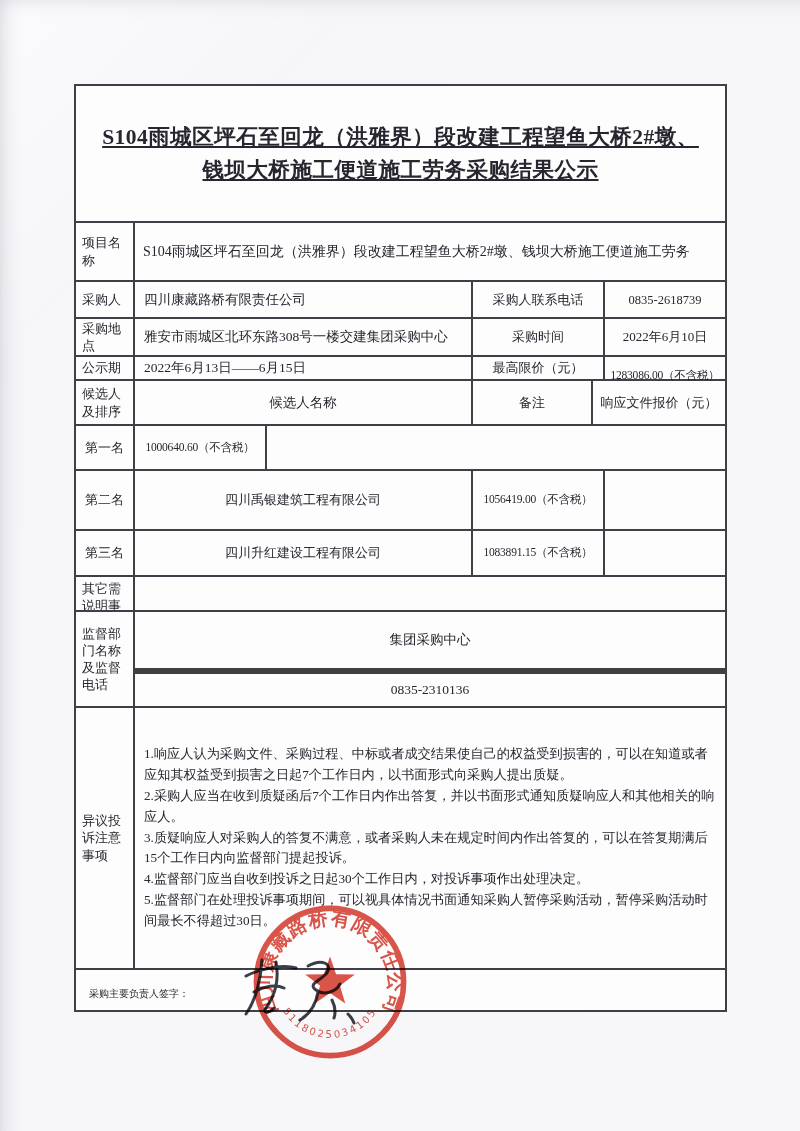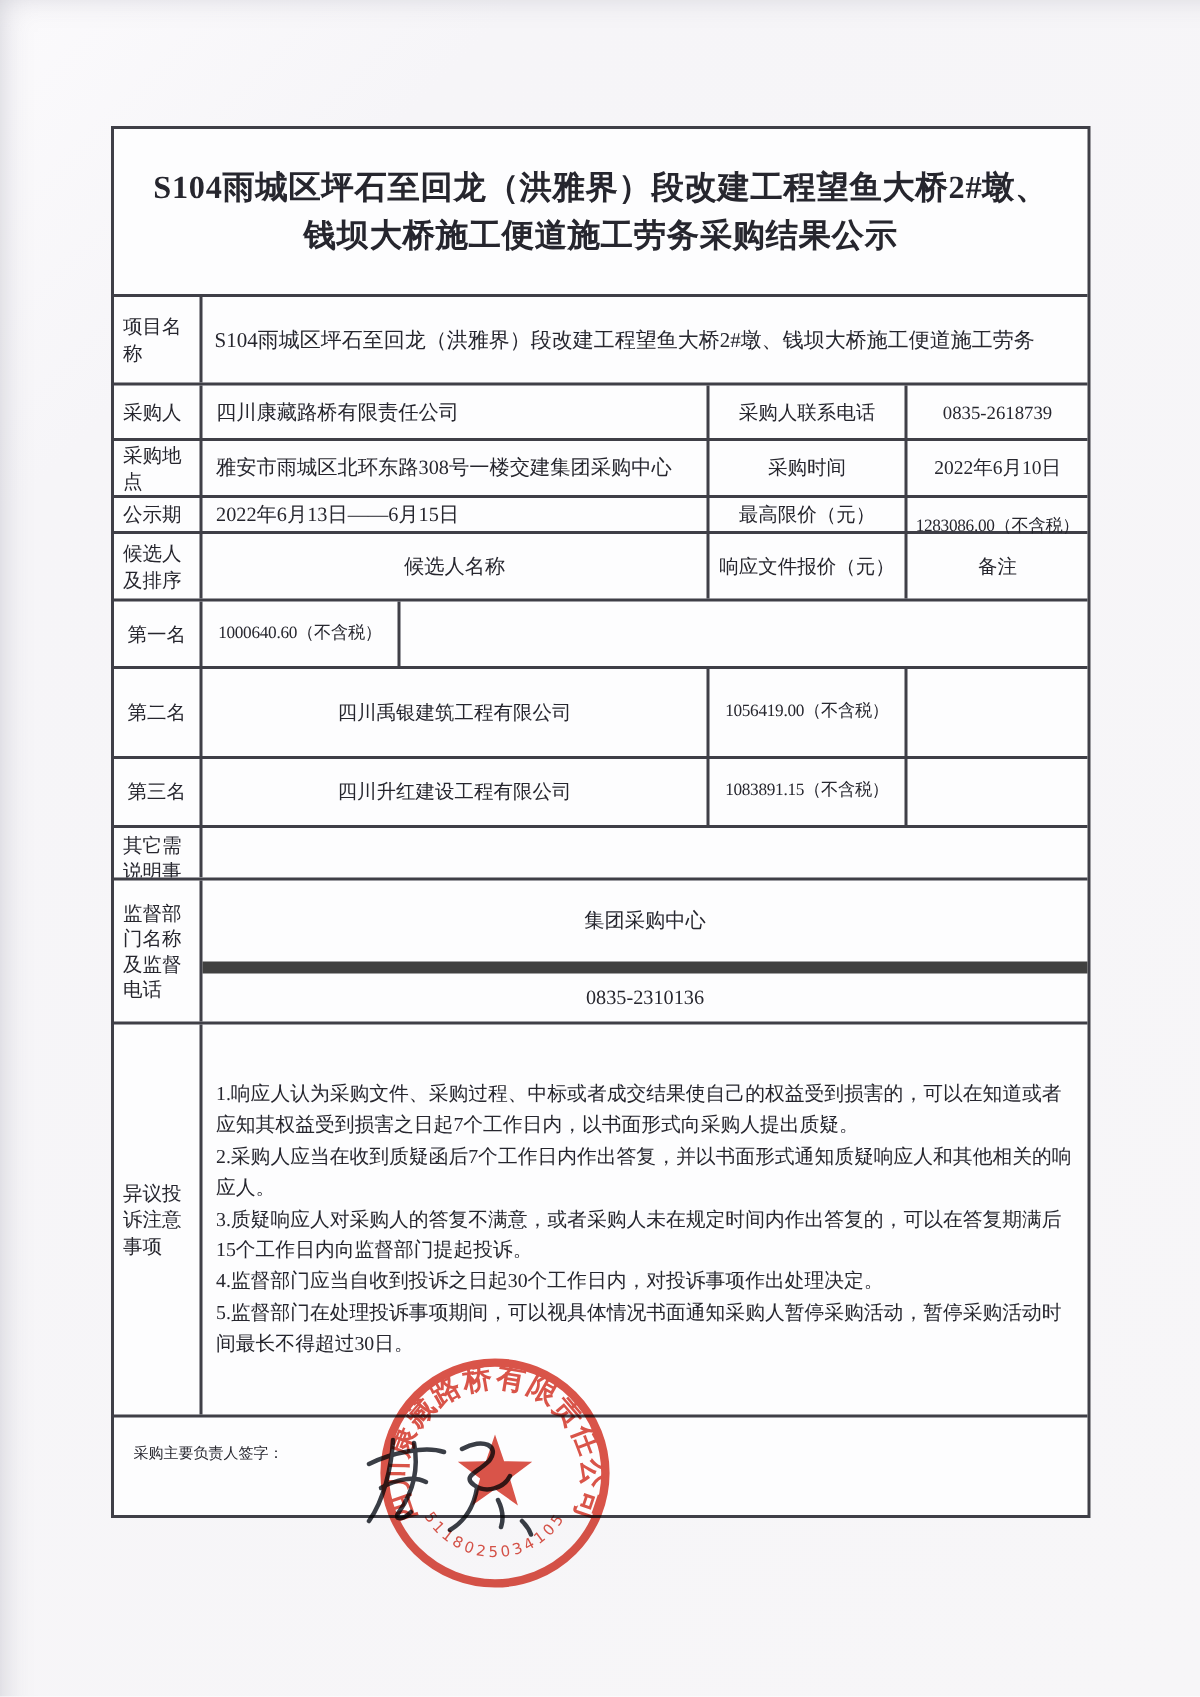--- a/index.html
+++ b/index.html
@@ -20,21 +20,21 @@
   }
   .row{display:flex;box-sizing:border-box;border-bottom:2px solid #3f3f47;}
   .row:last-child{border-bottom:none;}
   .cell{box-sizing:border-box;display:flex;align-items:center;border-right:2px solid #3f3f47;}
   .cell:last-child{border-right:none;}
   .c1{width:59px;padding:2px 6px;font-size:13px;line-height:1.32;}
   .c2{width:338px;padding:2px 9px;font-size:13.5px;}
   .c3{width:132px;padding:2px 6px;font-size:13px;justify-content:center;text-align:center;line-height:1.35;}
   .c4{flex:1;padding:18px 4px;font-size:12.5px;justify-content:center;text-align:center;}
   .center{justify-content:center;text-align:center;}
-  .title-row{height:112px;align-items:center;justify-content:center;}
+  .title-row{height:137px;align-items:center;justify-content:center;text-decoration:underline;}
   .title{
     width:100%;text-align:center;font-size:21.5px;font-weight:bold;
     line-height:1.5;padding:0 18px;box-sizing:border-box;letter-spacing:.5px;
   }
   .r-project{height:59px;}
   .r-project .pv{font-size:14px;}
   .r-purchaser{height:37px;}
   .r-location{height:38px;}
   .r-publicity{height:24px;font-family:Liberation Serif, serif;}
   .r-candhead{height:45px;}
@@ -42,21 +42,21 @@
   .r-cand2{height:60px;}
   .r-cand3{height:46px;}
   .r-other{height:35px;overflow:hidden;}
   .r-superv{height:96px;}
   .r-objection{height:262px;}
   .r-sign{height:47px;}
   .cand-name{justify-content:center;text-align:center;font-size:13px;}
   .small-price{font-size:11.5px;letter-spacing:-.2px;}
   .superv-vals{flex:1;display:flex;flex-direction:column;}
   .superv-vals .sub{flex:0 0 62px;display:flex;align-items:center;justify-content:center;
-      border-bottom:8px solid #404040;font-size:13.5px;box-sizing:border-box;}
+      border-bottom:6px solid #404040;font-size:13.5px;box-sizing:border-box;}
   .superv-vals .sub:last-child{flex:1;border-bottom:none;}
   .clauses{display:flex;flex-direction:column;justify-content:center;
       font-size:13.2px;line-height:1.58;padding:4px 10px 4px 9px;}
   .sign-cell{flex:1;padding-left:13px;font-size:10px;}
   
   .stamp{
     position:absolute;left:250px;top:902px;width:160px;height:160px;
     opacity:.87;mix-blend-mode:multiply;pointer-events:none;
   }
   .signature{
@@ -97,22 +97,22 @@
   <div class="row r-publicity">
     <div class="cell c1">公示期</div>
     <div class="cell c2">2022年6月13日——6月15日</div>
     <div class="cell c3">最高限价（元）</div>
     <div class="cell c4 small-price">1283086.00（不含税）</div>
   </div>
 
   <div class="row r-candhead">
     <div class="cell c1">候选人及排序</div>
     <div class="cell c2 center">候选人名称</div>
+    <div class="cell c4" style="font-size:13px;">备注</div>
     <div class="cell c3">响应文件报价（元）</div>
-    <div class="cell c4" style="font-size:13px;">备注</div>
   </div>
 
   <div class="row r-cand1">
     <div class="cell c1 center">第一名</div>
     <div class="cell c3 small-price">1000640.60（不含税）</div>
     <div class="cell c4"></div>
   </div>
 
   <div class="row r-cand2">
     <div class="cell c1 center">第二名</div>

